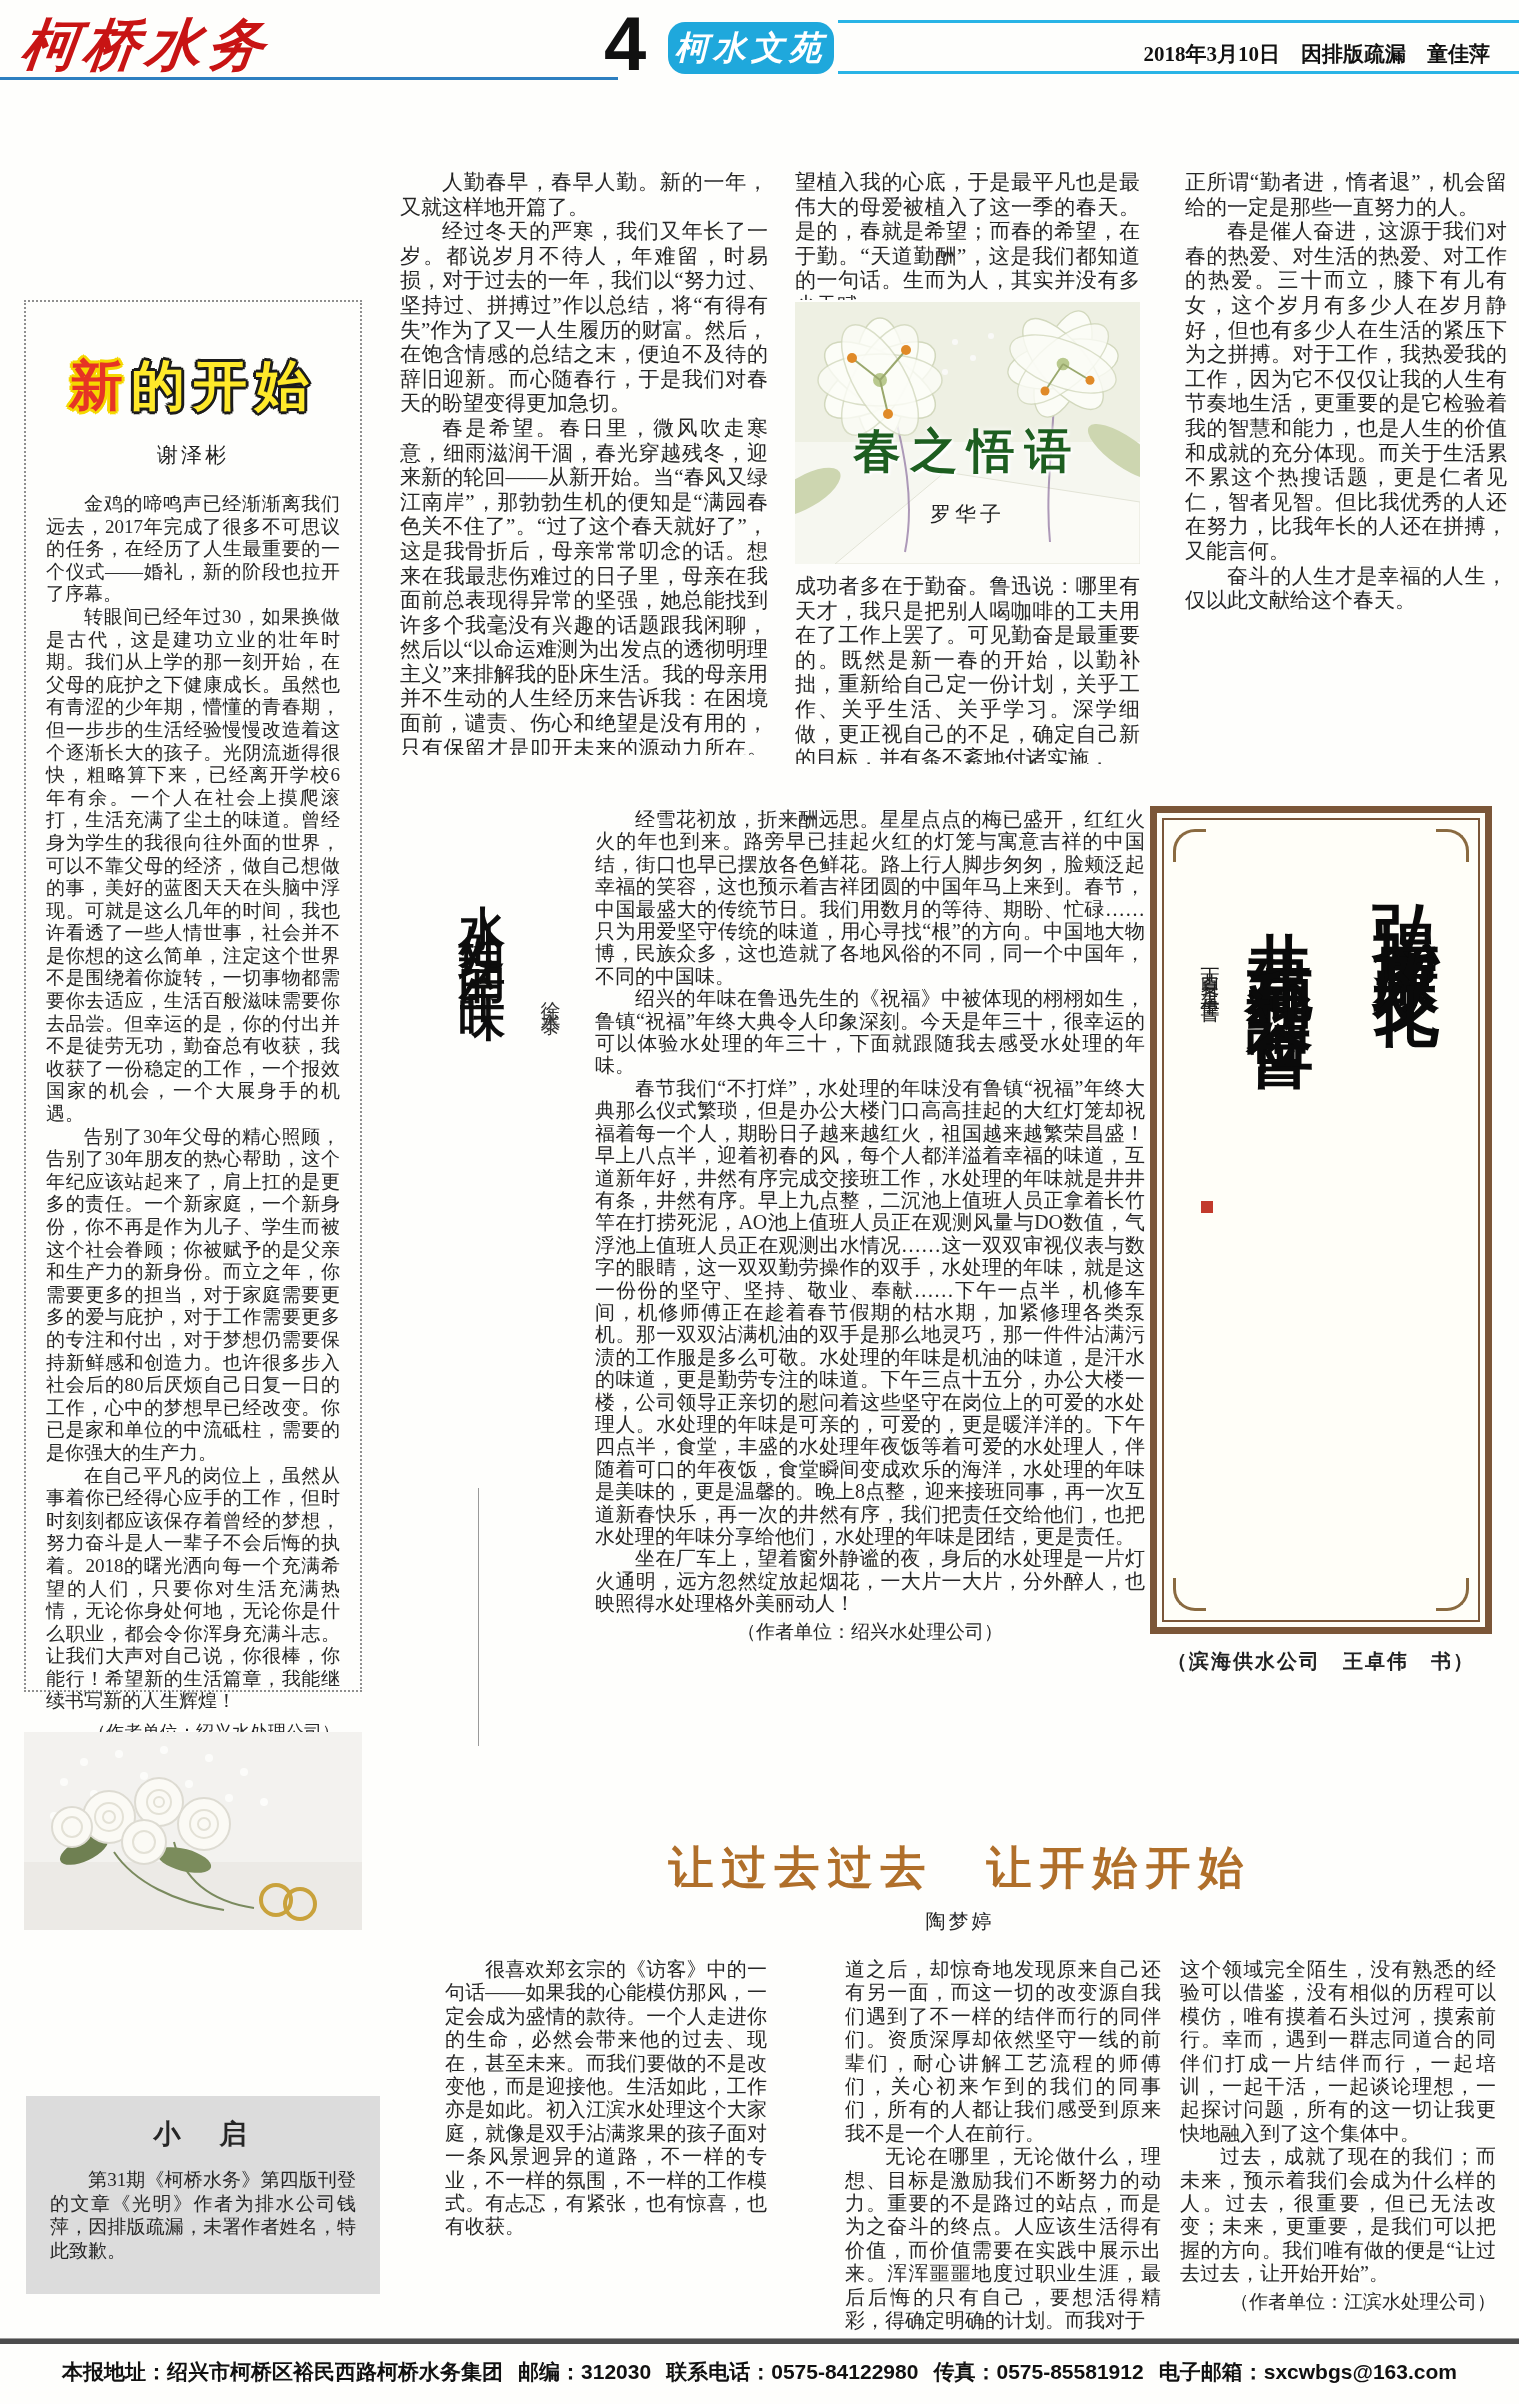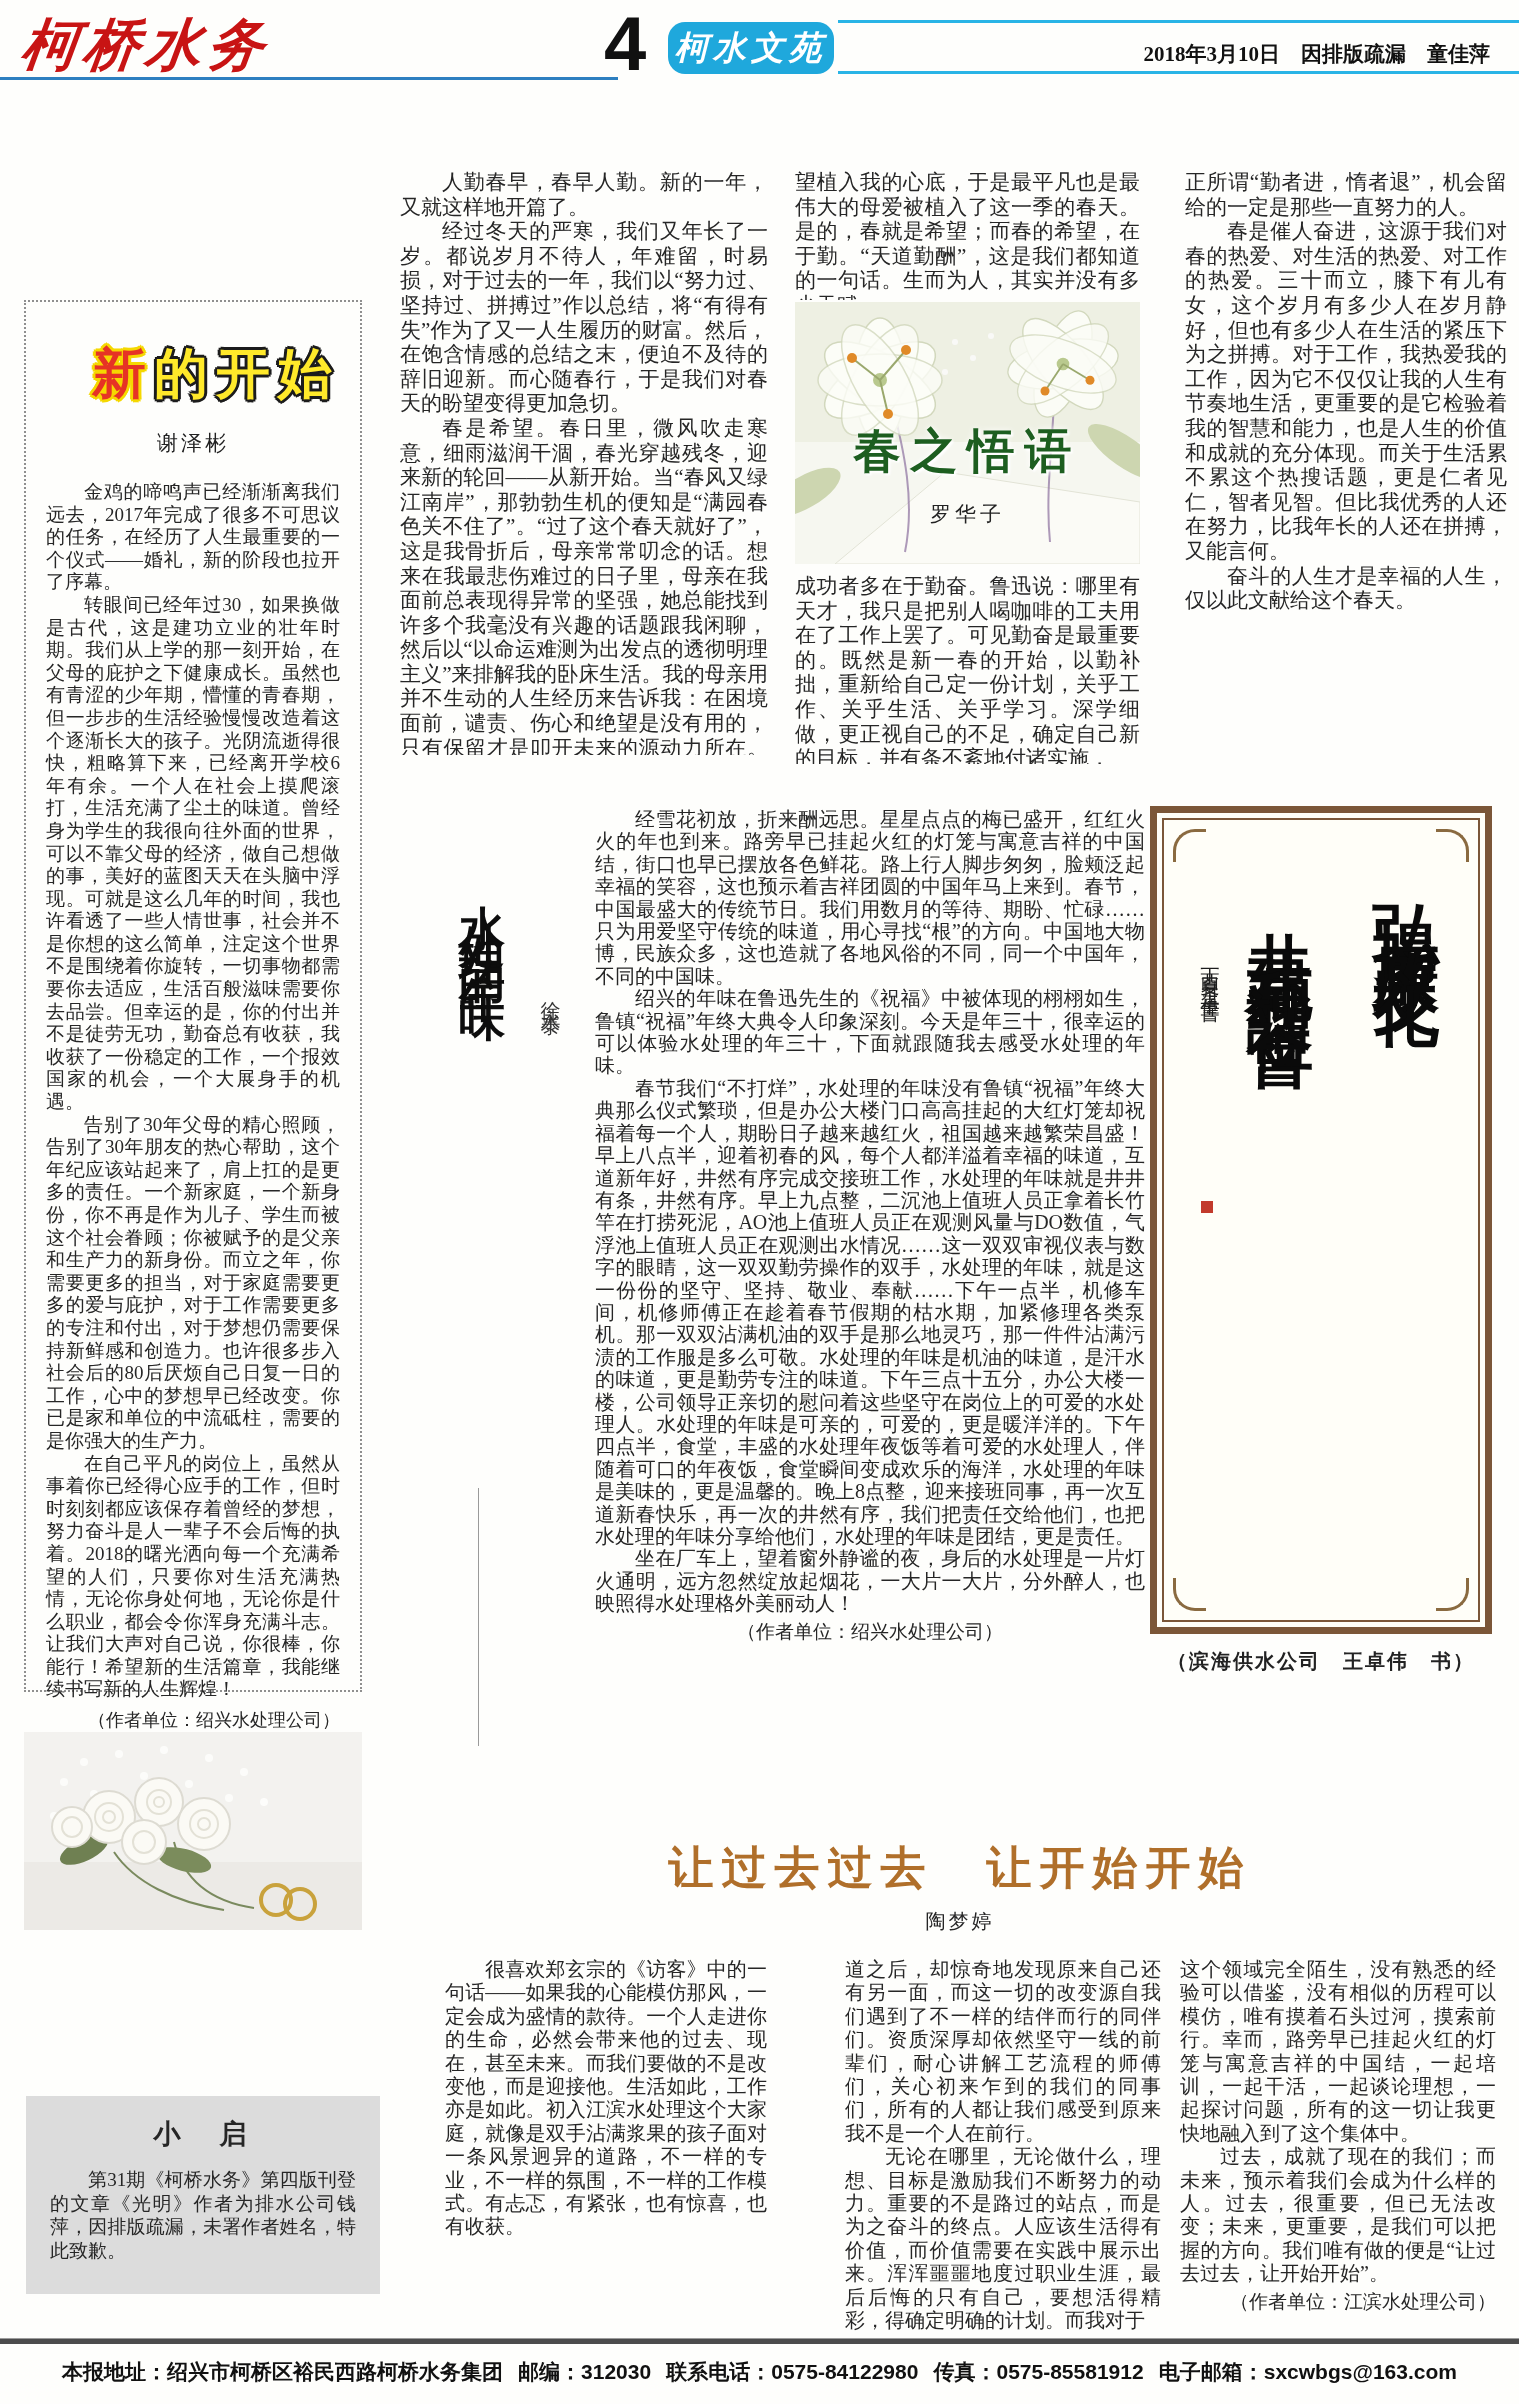--- a/index.html
+++ b/index.html
@@ -23,21 +23,21 @@
   .dateline{left:1080px;top:40px;width:410px;font-size:21px;font-weight:bold;text-align:right;
             font-family:"Liberation Serif",serif;color:#111;}
   
   .leftbox{left:24px;top:300px;width:338px;height:1392px;border:2px dotted #8f8f8f;
            box-sizing:border-box;padding:22px 20px 10px 20px;}
   .bt{font-size:54px;font-weight:800;letter-spacing:8px;font-family:"Liberation Sans",sans-serif;}
   .c-red{color:#e63325;text-shadow:-3px 0 0 #f5d800,3px 0 0 #f5d800,0 -3px 0 #f5d800,0 3px 0 #f5d800,
          -2px -2px 0 #f5d800,2px 2px 0 #f5d800,-2px 2px 0 #f5d800,2px -2px 0 #f5d800;}
   .c-yel{color:#ffe92a;text-shadow:-3px 0 0 #1c1c1c,3px 0 0 #1c1c1c,0 -3px 0 #1c1c1c,0 3px 0 #1c1c1c,
          -2px -2px 0 #1c1c1c,2px 2px 0 #1c1c1c,-2px 2px 0 #1c1c1c,2px -2px 0 #1c1c1c;}
-  .titrow{text-align:right;margin-top:14px;}
+  .titrow{text-align:center;margin-top:26px;}
   .authrow{text-align:center;font-size:21px;letter-spacing:3px;margin:18px 0 24px 0;color:#222;}
   .leftbody p{font-size:19px;line-height:22.6px;}
   .leftbody p.attr{font-size:18px;margin-top:8px;}
   
   .colA{left:400px;top:170px;width:368px;height:585px;overflow:hidden;}
   .colA p,.colBt p,.colBb p,.colC p{font-size:21px;line-height:24.6px;}
   .colBt{left:795px;top:170px;width:345px;height:130px;overflow:hidden;}
   .lilyimg{left:795px;top:302px;width:345px;height:262px;overflow:hidden;}
   .lily-title{position:absolute;left:0;top:118px;width:100%;text-align:center;font-size:47px;
       font-weight:700;color:#1d5e20;letter-spacing:10px;font-family:"Liberation Sans",sans-serif;
@@ -224,21 +224,21 @@
   <div class="abs lg-title">让过去过去　让开始开始</div>
   <div class="abs lg-author">陶梦婷</div>
   <div class="abs lgcol lg1">
     <p>很喜欢郑玄宗的《访客》中的一句话——如果我的心能模仿那风，一定会成为盛情的款待。一个人走进你的生命，必然会带来他的过去、现在，甚至未来。而我们要做的不是改变他，而是迎接他。生活如此，工作亦是如此。初入江滨水处理这个大家庭，就像是双手沾满浆果的孩子面对一条风景迥异的道路，不一样的专业，不一样的氛围，不一样的工作模式。有忐忑，有紧张，也有惊喜，也有收获。</p>
   </div>
   <div class="abs lgcol lg2">
     <p class="noind">道之后，却惊奇地发现原来自己还有另一面，而这一切的改变源自我们遇到了不一样的结伴而行的同伴们。资质深厚却依然坚守一线的前辈们，耐心讲解工艺流程的师傅们，关心初来乍到的我们的同事们，所有的人都让我们感受到原来我不是一个人在前行。</p>
     <p>无论在哪里，无论做什么，理想、目标是激励我们不断努力的动力。重要的不是路过的站点，而是为之奋斗的终点。人应该生活得有价值，而价值需要在实践中展示出来。浑浑噩噩地度过职业生涯，最后后悔的只有自己，要想活得精彩，得确定明确的计划。而我对于</p>
   </div>
   <div class="abs lgcol lg3">
-    <p class="noind">这个领域完全陌生，没有熟悉的经验可以借鉴，没有相似的历程可以模仿，唯有摸着石头过河，摸索前行。幸而，路旁早已挂起火红的灯笼与寓意吉祥的中国结，一起培训，一起干活，一起谈论理想，一起探讨问题，所有的这一切让我更快地融入到了这个集体中。</p>
+    <p class="noind">这个领域完全陌生，没有熟悉的经验可以借鉴，没有相似的历程可以模仿，唯有摸着石头过河，摸索前行。幸而，遇到一群志同道合的同伴们打成一片结伴而行，一起培训，一起干活，一起谈论理想，一起探讨问题，所有的这一切让我更快地融入到了这个集体中。</p>
     <p>过去，成就了现在的我们；而未来，预示着我们会成为什么样的人。过去，很重要，但已无法改变；未来，更重要，是我们可以把握的方向。我们唯有做的便是“让过去过去，让开始开始”。</p>
     <p class="attr">（作者单位：江滨水处理公司）</p>
   </div>
 
   <div class="abs bouquet">
     <svg width="338" height="198" viewBox="0 0 338 198" xmlns="http://www.w3.org/2000/svg">
       <rect width="338" height="198" fill="#f3f2ef"></rect>
       <rect y="130" width="338" height="68" fill="#eceae6"></rect>
       <g fill="#fdfdfb" opacity="0.95">
         <circle cx="40" cy="50" r="4"></circle>

